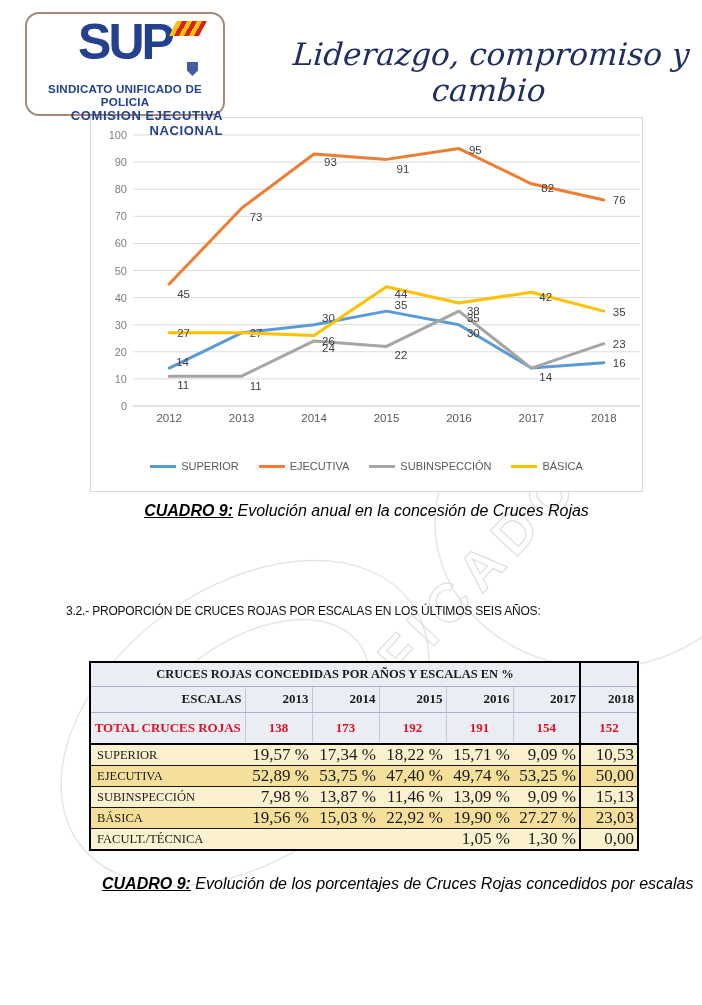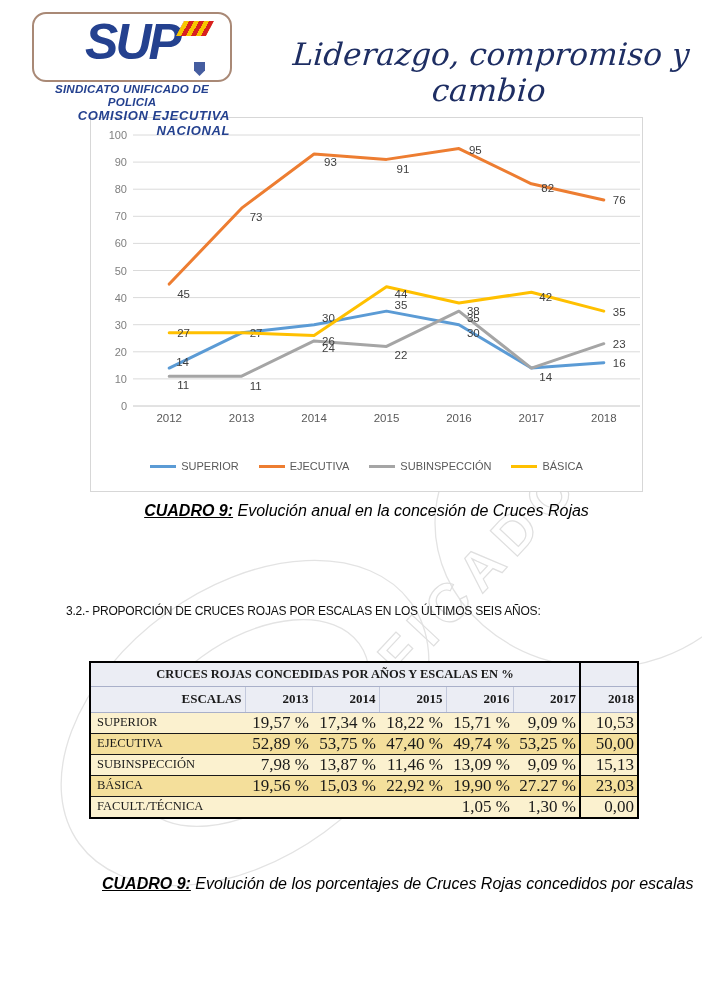--- a/index.html
+++ b/index.html
@@ -9,22 +9,22 @@
     --row-cream:#FBF1CF;
     --row-khaki:#F4DF9B;
   }
   html,body{margin:0;padding:0;background:#fff;}
   #page{
     position:relative;width:702px;height:1005px;background:#fff;overflow:hidden;
     font-family:"Liberation Sans",sans-serif;color:#1a1a1a;
   }
   
   #logo-box{
-    position:absolute;left:32px;top:12px;width:200px;height:70px;box-sizing:border-box;
-    border:2.5px solid #A98976;border-radius:14px;background:#fff;text-align:center;z-index:3;font-style:italic;
+    position:absolute;left:25px;top:12px;width:200px;height:104px;box-sizing:border-box;
+    border:2.5px solid #A98976;border-radius:14px;background:#fff;text-align:center;z-index:3;
   }
   #logo-acronym{
     font-weight:bold;font-size:50px;line-height:52px;letter-spacing:-3px;color:var(--navy);
     margin-top:2px;
   }
   #logo-flag{
     position:absolute;left:146px;top:7px;width:30px;height:15px;transform:skewX(-28deg);
     background:repeating-linear-gradient(90deg,#F6C500 0 5px,#D82020 5px 10px);
   }
   #logo-badge{
@@ -226,20 +226,29 @@
       </tr>
       <tr class="t-head">
         <td>ESCALAS</td>
         <td>2013</td>
         <td>2014</td>
         <td>2015</td>
         <td>2016</td>
         <td>2017</td>
         <td class="c2018">2018</td>
       </tr>
+      <tr class="t-total">
+        <td>TOTAL CRUCES ROJAS</td>
+        <td>138</td>
+        <td>173</td>
+        <td>192</td>
+        <td>191</td>
+        <td>154</td>
+        <td class="c2018">152</td>
+      </tr>
       <tr class="t-data row-a">
         <td class="lbl">SUPERIOR</td>
         <td>19,57 %</td>
         <td>17,34 %</td>
         <td>18,22 %</td>
         <td>15,71 %</td>
         <td>9,09 %</td>
         <td class="c2018">10,53</td>
       </tr>
       <tr class="t-data row-b">

